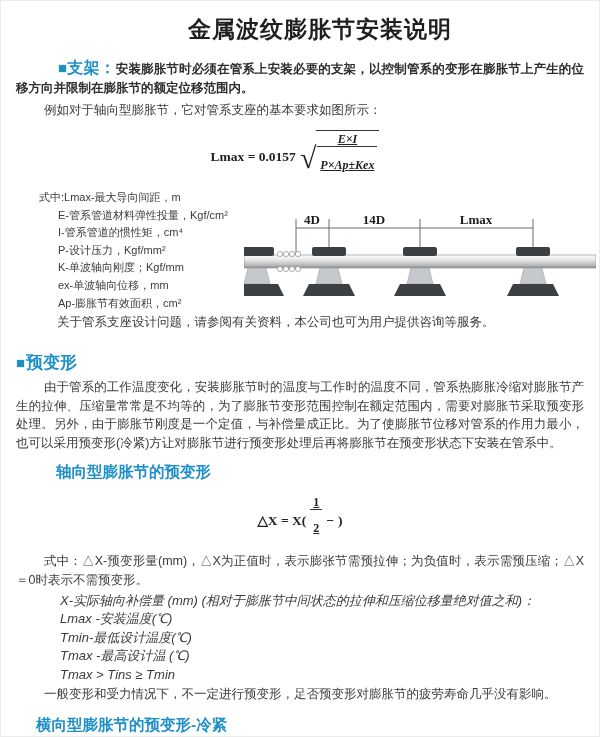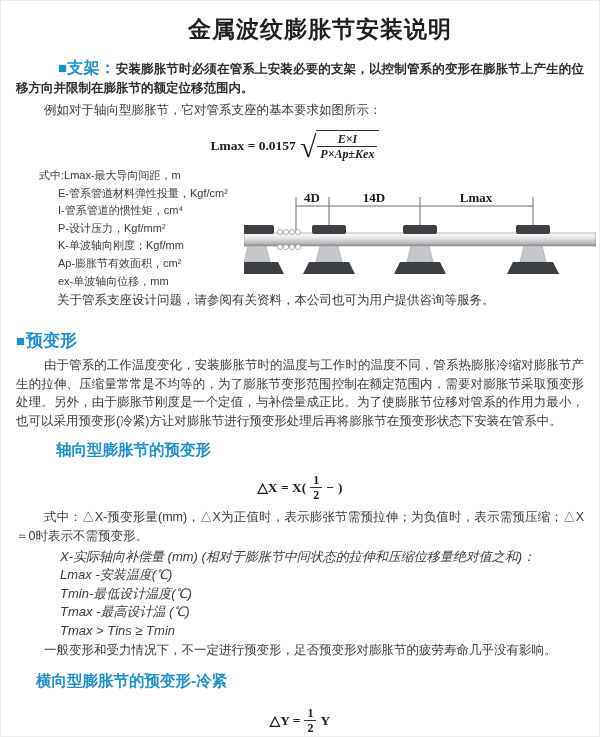--- a/index.html
+++ b/index.html
@@ -58,22 +58,23 @@
     gap:4px;
   }
   .formula-1{margin:10px 0 2px -10px;}
   .frac{
     display:inline-flex;
     flex-direction:column;
     text-align:center;
     font-size:12px;
     line-height:14px;
     vertical-align:middle;
-  }
-  .frac .den{border-top:1px solid #333;padding:0 3px;}
+    text-decoration:underline;
+  }
+  .frac .den{border-top:1px solid #333;padding:11px 3px;}
   .frac .num{padding:0 3px;}
   .var{font-style:italic;}
   .sqrt{display:inline-flex;align-items:center;}
   .sqrt .radical{font-size:30px;font-weight:normal;line-height:26px;transform:translateY(1px);}
   .sqrt .radicand{border-top:1.5px solid #333;padding:1px 2px 0 1px;}
   
   .defs-wrap{position:relative;margin-top:6px;height:150px;}
   .def-line{
     margin-left:57px;
     font-size:11px;
@@ -152,22 +153,22 @@
     </span>
   </div>
 
   <div class="defs-wrap">
     <div>
         <div class="def-line">式中:Lmax-最大导向间距，m</div>
         <div class="def-line">E-管系管道材料弹性投量，Kgf/cm²</div>
         <div class="def-line">I-管系管道的惯性矩，cm⁴</div>
         <div class="def-line">P-设计压力，Kgf/mm²</div>
         <div class="def-line">K-单波轴向刚度；Kgf/mm</div>
+        <div class="def-line">ex-单波轴向位移，mm</div>
         <div class="def-line">Ap-膨胀节有效面积，cm²</div>
-        <div class="def-line">ex-单波轴向位移，mm</div>
       </div>
 
     <svg class="pipe-diagram" viewBox="0 0 352 95">
       <defs>
         <linearGradient id="pipeGrad" x1="0" y1="0" x2="0" y2="1">
           <stop offset="0" stop-color="#fbfbfb"></stop>
           <stop offset="0.35" stop-color="#e9e9e9"></stop>
           <stop offset="0.75" stop-color="#bdbdbd"></stop>
           <stop offset="1" stop-color="#8f8f8f"></stop>
         </linearGradient>

